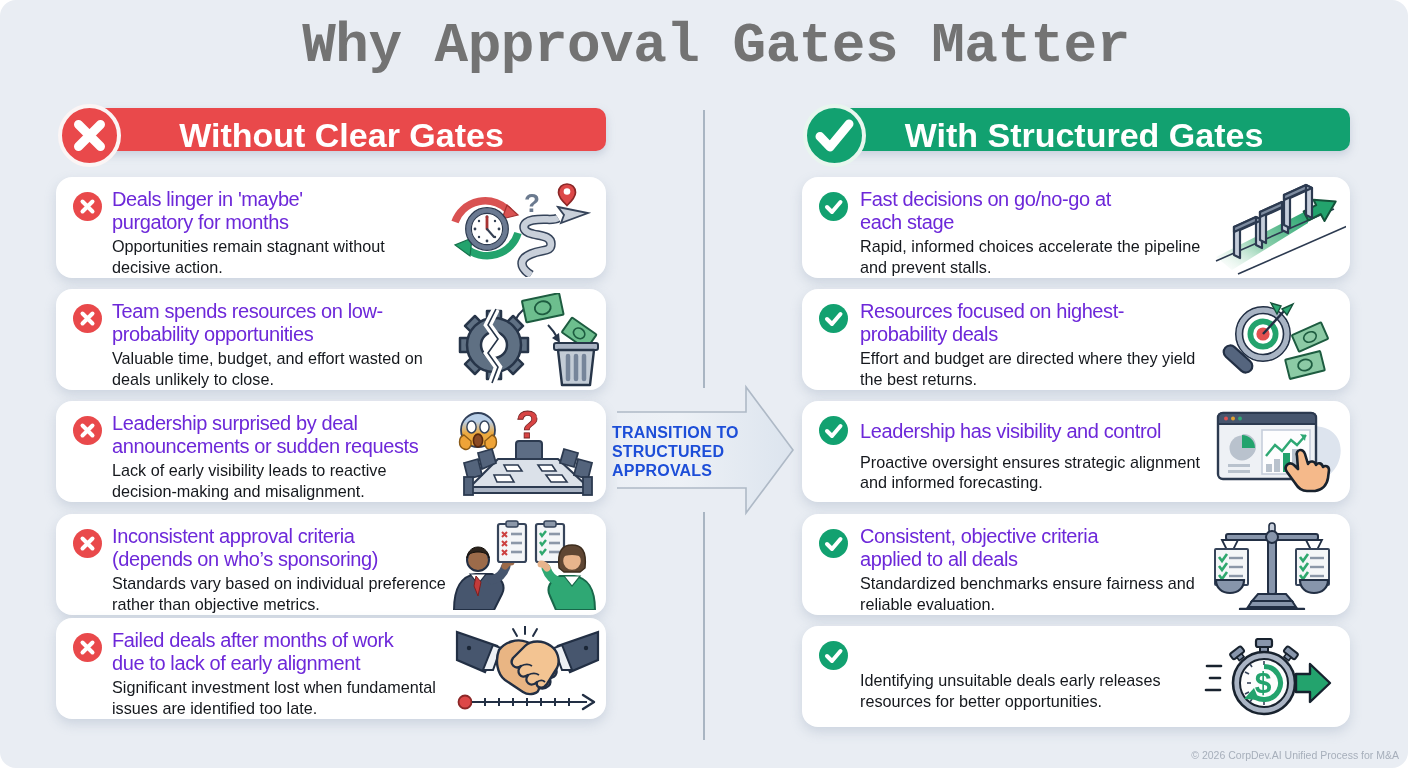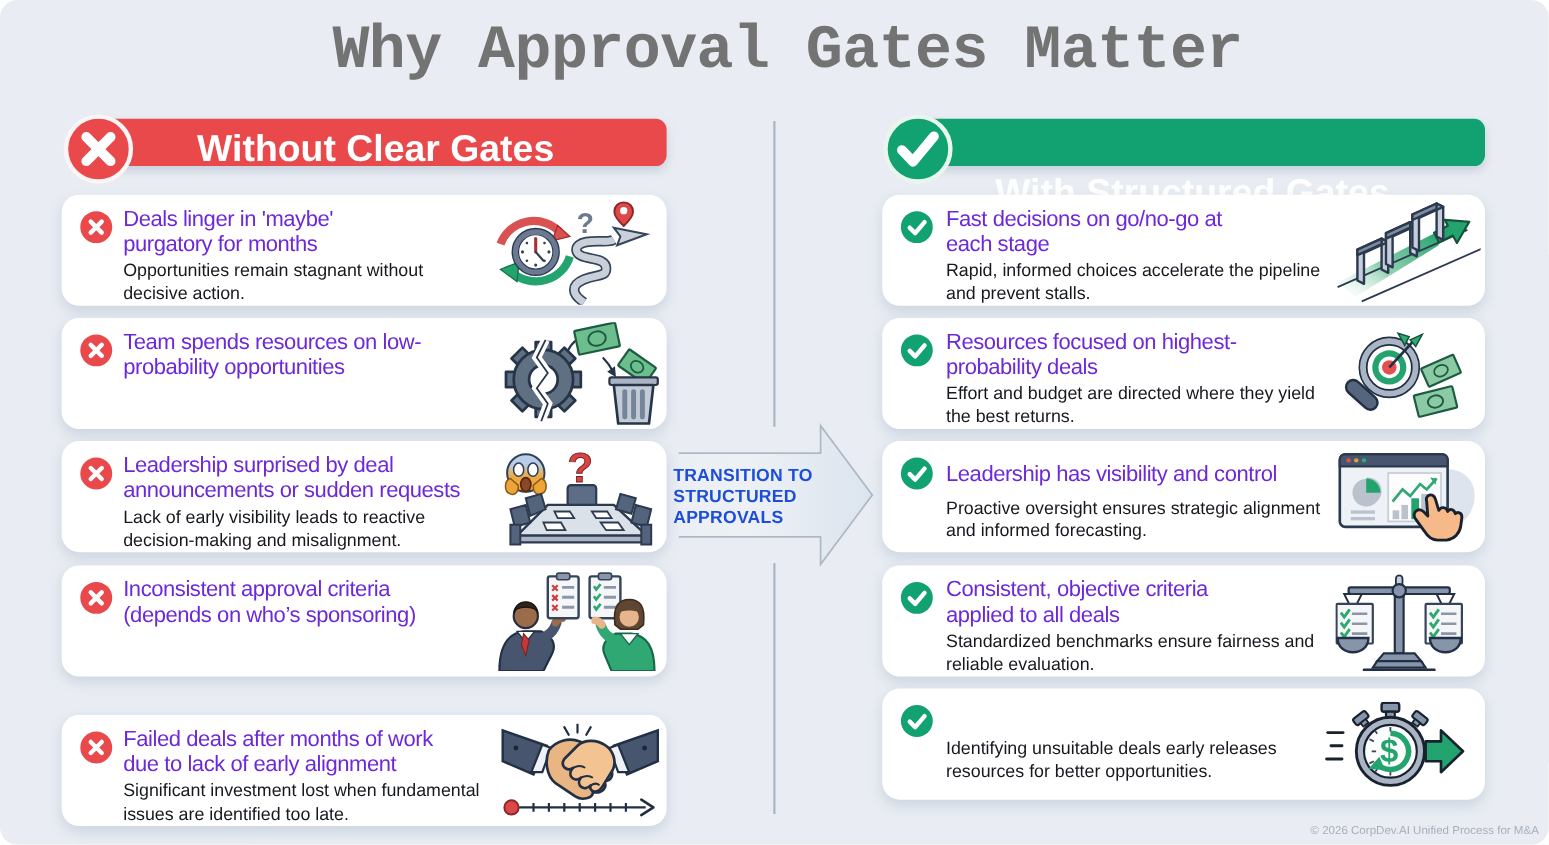--- a/index.html
+++ b/index.html
@@ -30,21 +30,21 @@
 </style>
 </head>
 <body>
 <div class="bg"></div>
 <div class="title">Why Approval Gates Matter</div>
 
 <div class="hdr hdr-red">
     <div class="hdr-text" style="padding-right:11px;">Without Clear Gates</div>
   </div>
 <div class="hdr hdr-green">
-    <div class="hdr-text" style="padding-right:16px;margin-top:40px;">With Structured Gates</div>
+    <div class="hdr-text" style="padding-right:16px;">With Structured Gates</div>
   </div>
 <div class="bigcirc bigcirc-red">
 <svg width="55" height="55" viewBox="0 0 55 55">
       <path d="M16.5 16.5 L38.5 38.5 M38.5 16.5 L16.5 38.5" stroke="#fff" stroke-width="9" stroke-linecap="round"></path>
     </svg>
 </div>
 <div class="bigcirc bigcirc-green">
 <svg width="55" height="55" viewBox="0 0 55 55">
       <path d="M13 28.5 L23 39 L42 16" stroke="#fff" stroke-width="9" stroke-linecap="round" stroke-linejoin="round" fill="none"></path>
     </svg>
@@ -101,20 +101,21 @@
     <circle cx="116" cy="9.5" r="3.3" fill="#ffffff"></circle>
   </svg>
 </div>
 
 <div class="card cL" style="top:289px;">
   <div class="ic ic-red"><svg width="29" height="29" viewBox="0 0 29 29">
         <path d="M9.5 9.5 L19.5 19.5 M19.5 9.5 L9.5 19.5" stroke="#fff" stroke-width="4" stroke-linecap="round"></path>
       </svg></div>
   <div class="txt">
       <div class="ct">Team spends resources on low-<br>probability opportunities</div>
+  <div class="cs">Valuable time, budget, and effort wasted on<br>deals unlikely to close.</div>
     </div>
   <svg class="art" style="left:400px;top:4px;" width="148" height="95" viewBox="0 0 148 95" id="art-l2">
     <g fill="#5f7083" stroke="#273549" stroke-width="2.5" stroke-linejoin="round">
       <g transform="translate(38,52)">
         <path d="M-7 -34 L7 -34 L7 -24 L-7 -24 Z"></path>
         <path transform="rotate(45)" d="M-7 -34 L7 -34 L7 -24 L-7 -24 Z"></path>
         <path transform="rotate(90)" d="M-7 -34 L7 -34 L7 -24 L-7 -24 Z"></path>
         <path transform="rotate(135)" d="M-7 -34 L7 -34 L7 -24 L-7 -24 Z"></path>
         <path transform="rotate(180)" d="M-7 -34 L7 -34 L7 -24 L-7 -24 Z"></path>
         <path transform="rotate(225)" d="M-7 -34 L7 -34 L7 -24 L-7 -24 Z"></path>
@@ -188,20 +189,21 @@
     </g>
   </svg>
 </div>
 
 <div class="card cL" style="top:514px;">
   <div class="ic ic-red"><svg width="29" height="29" viewBox="0 0 29 29">
         <path d="M9.5 9.5 L19.5 19.5 M19.5 9.5 L9.5 19.5" stroke="#fff" stroke-width="4" stroke-linecap="round"></path>
       </svg></div>
   <div class="txt" style="width:370px;">
       <div class="ct">Inconsistent approval criteria<br>(depends on who’s sponsoring)</div>
+  <div class="cs">Standards vary based on individual preference<br>rather than objective metrics.</div>
     </div>
   <svg class="art" style="left:396px;top:6px;" width="145" height="90" viewBox="0 0 145 90" id="art-l4">
 
     <path d="M2 90 C2 66 10 56 24 54 L40 54 C50 58 54 66 50 74 L42 90 Z" fill="#47566e" stroke="#222f44" stroke-width="2"></path>
     <path d="M18 54 L26 64 L34 54 Z" fill="#ffffff" stroke="#222f44" stroke-width="1.2"></path>
     <path d="M24 56 L29 62 L26 76 L22 66 Z" fill="#c23b3b" stroke="#7e1f1f" stroke-width="1"></path>
     <circle cx="26" cy="40" r="11" fill="#9c6b4a" stroke="#222f44" stroke-width="2"></circle>
     <path d="M15 38 C15 30 37 30 37 38 C37 33 33 27 26 27 C19 27 15 33 15 38 Z" fill="#2c231c" stroke="#16110c" stroke-width="1"></path>
     <path d="M40 60 C48 58 52 52 54 46" fill="none" stroke="#47566e" stroke-width="9" stroke-linecap="round"></path>
     <path d="M53 46 C55 43 57 42 59 42" fill="none" stroke="#9c6b4a" stroke-width="7" stroke-linecap="round"></path>
@@ -239,21 +241,21 @@
     <path d="M143 90 C143 68 136 58 122 56 L108 56 C98 60 94 68 98 76 L104 90 Z" fill="#2fa874" stroke="#18684a" stroke-width="2"></path>
     <path d="M112 56 L120 66 L128 56 Z" fill="#ffffff" stroke="#18684a" stroke-width="1.2"></path>
     <path d="M107 48 C105 30 111 25 120 25 C129 25 135 30 133 48 L128 52 L112 52 Z" fill="#5f4633" stroke="#3c2c1d" stroke-width="1.4"></path>
     <circle cx="120" cy="41" r="9.5" fill="#e8b48c" stroke="#5f4633" stroke-width="1.4"></circle>
     <path d="M109 38 C109 32 113 29 120 29 C127 29 131 32 131 38 C127 34 113 34 109 38 Z" fill="#5f4633"></path>
     <path d="M108 62 C100 60 96 54 94 48" fill="none" stroke="#2fa874" stroke-width="9" stroke-linecap="round"></path>
     <path d="M95 48 C93 45 91 44 89 44" fill="none" stroke="#e8b48c" stroke-width="7" stroke-linecap="round"></path>
   </svg>
 </div>
 
-<div class="card cL" style="top:650px;">
+<div class="card cL" style="top:618px;">
   <div class="ic ic-red"><svg width="29" height="29" viewBox="0 0 29 29">
         <path d="M9.5 9.5 L19.5 19.5 M19.5 9.5 L9.5 19.5" stroke="#fff" stroke-width="4" stroke-linecap="round"></path>
       </svg></div>
   <div class="txt">
       <div class="ct">Failed deals after months of work<br>due to lack of early alignment</div>
   <div class="cs">Significant investment lost when fundamental<br>issues are identified too late.</div>
     </div>
   <svg class="art" style="left:399px;top:8px;" width="145" height="86" viewBox="0 0 145 86" id="art-l5">
     <g stroke="#222f44" stroke-width="2" stroke-linecap="round">
         <path d="M62 10 L58 3"></path>

